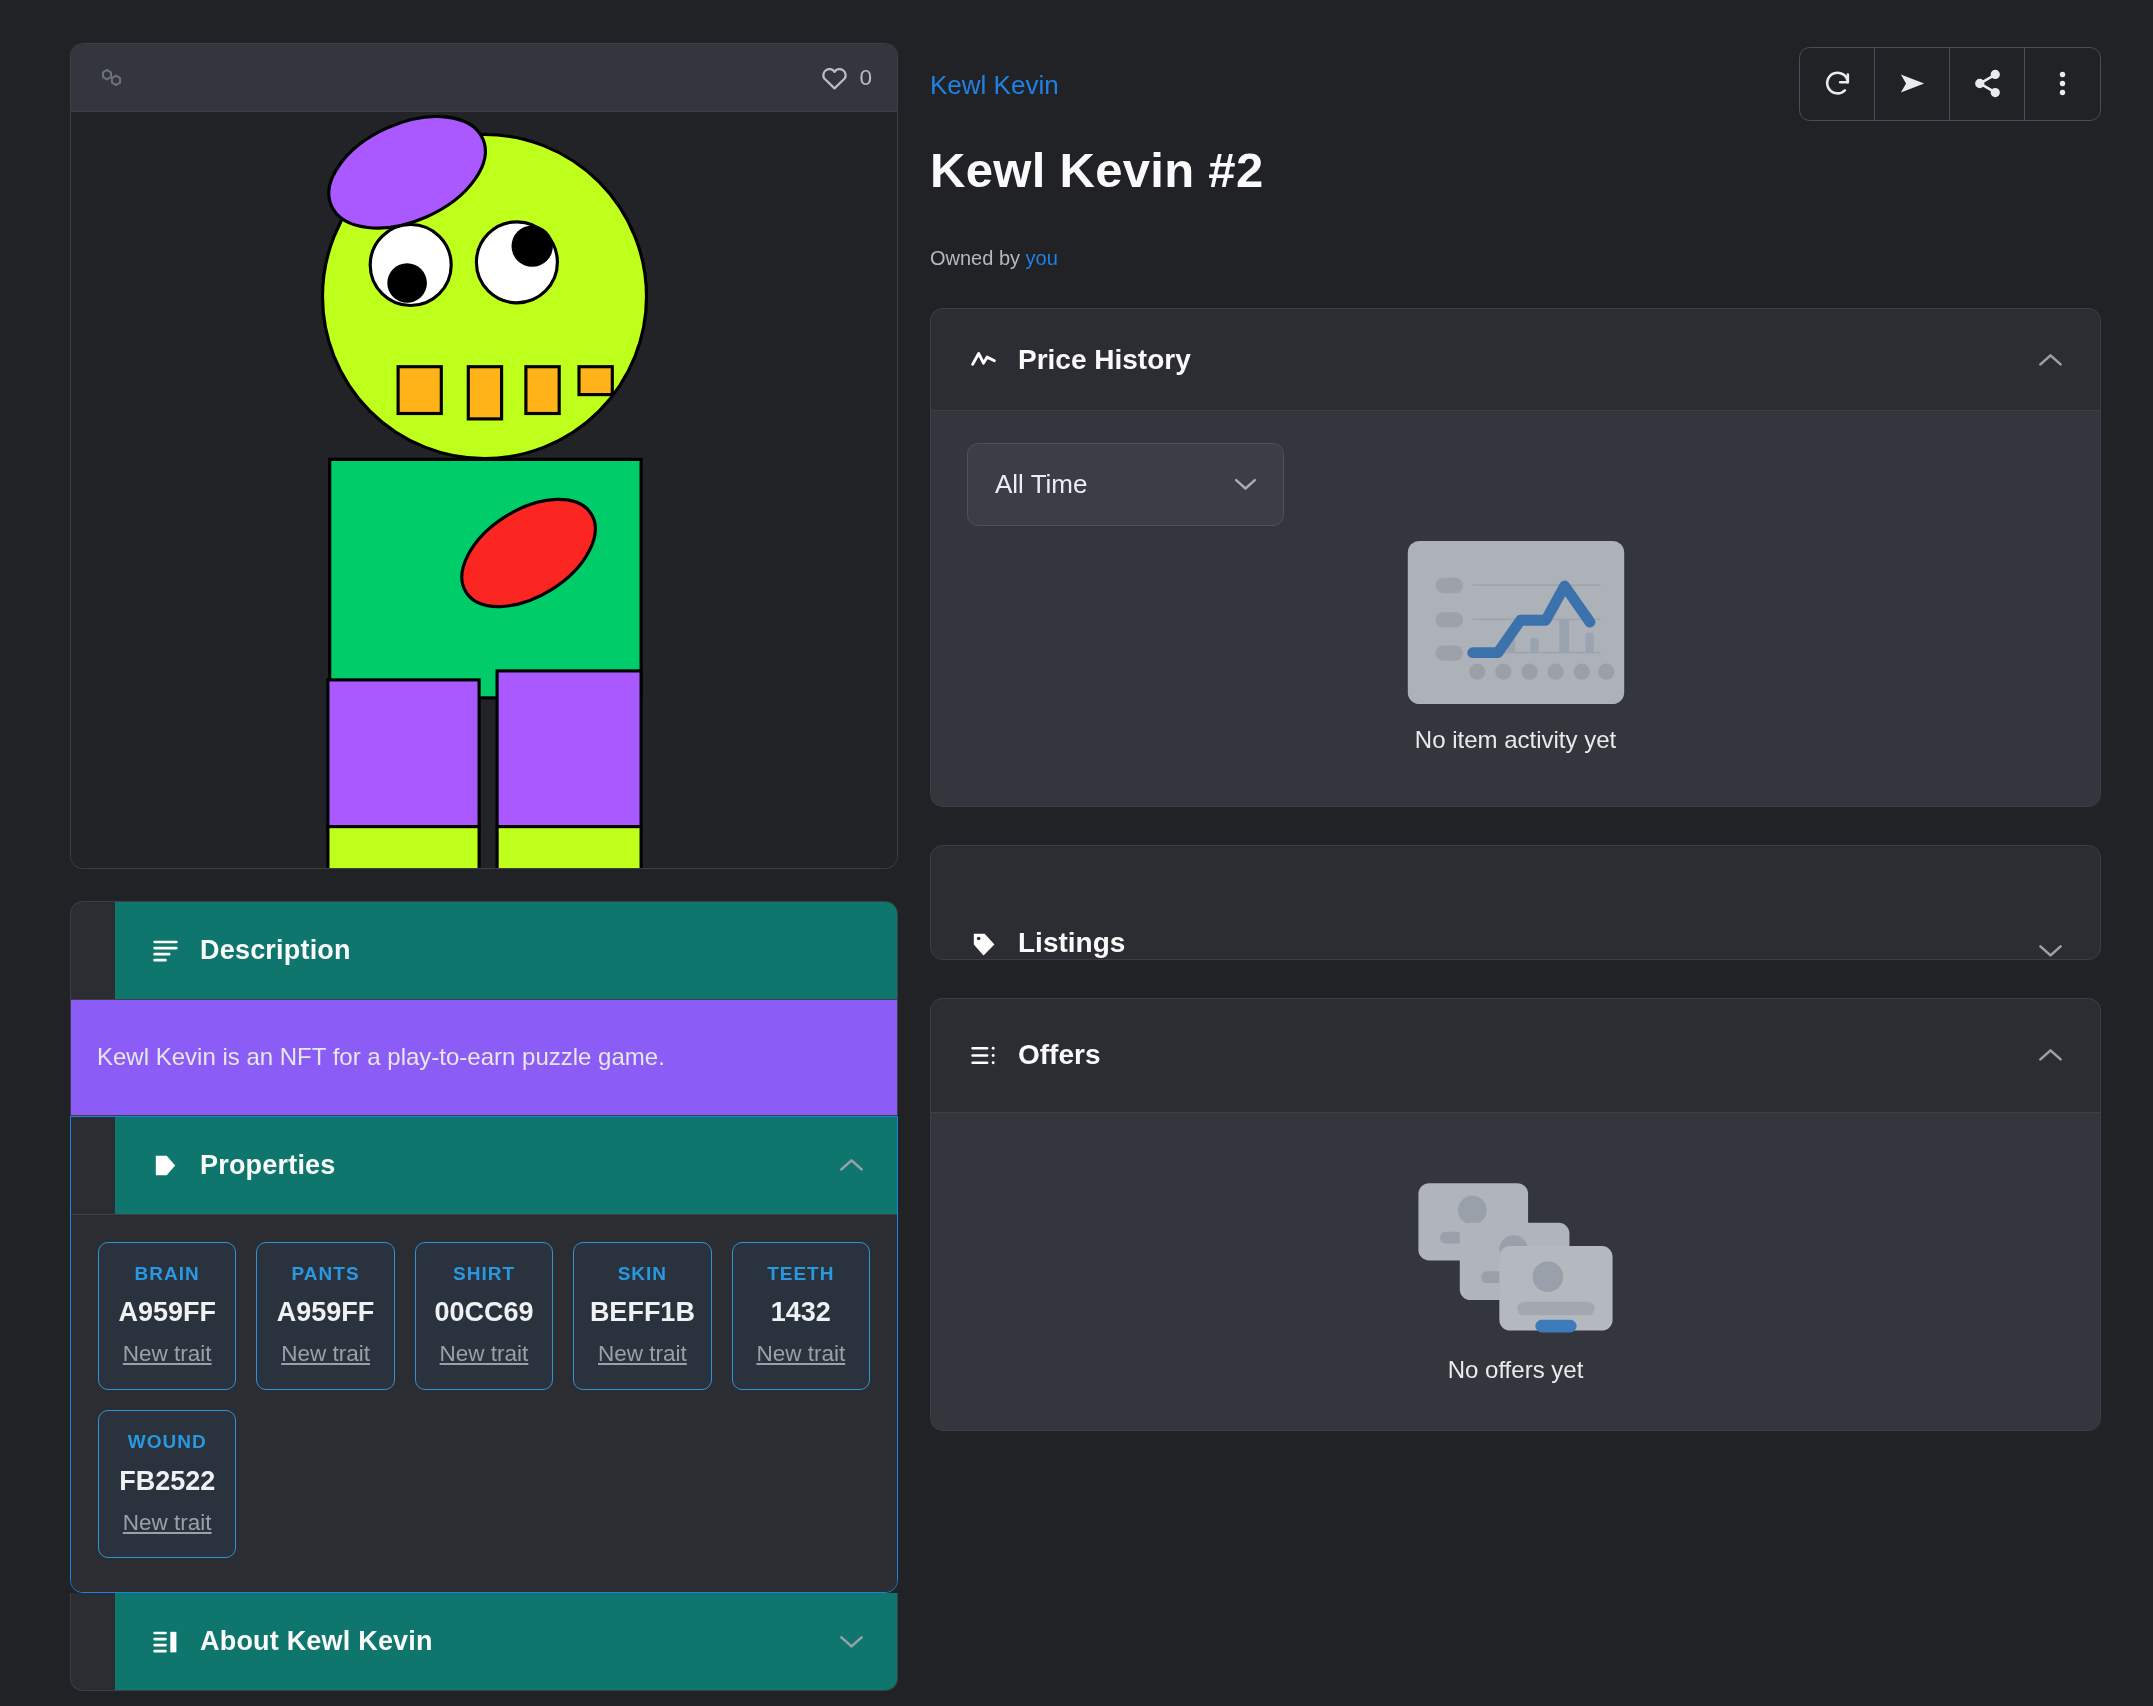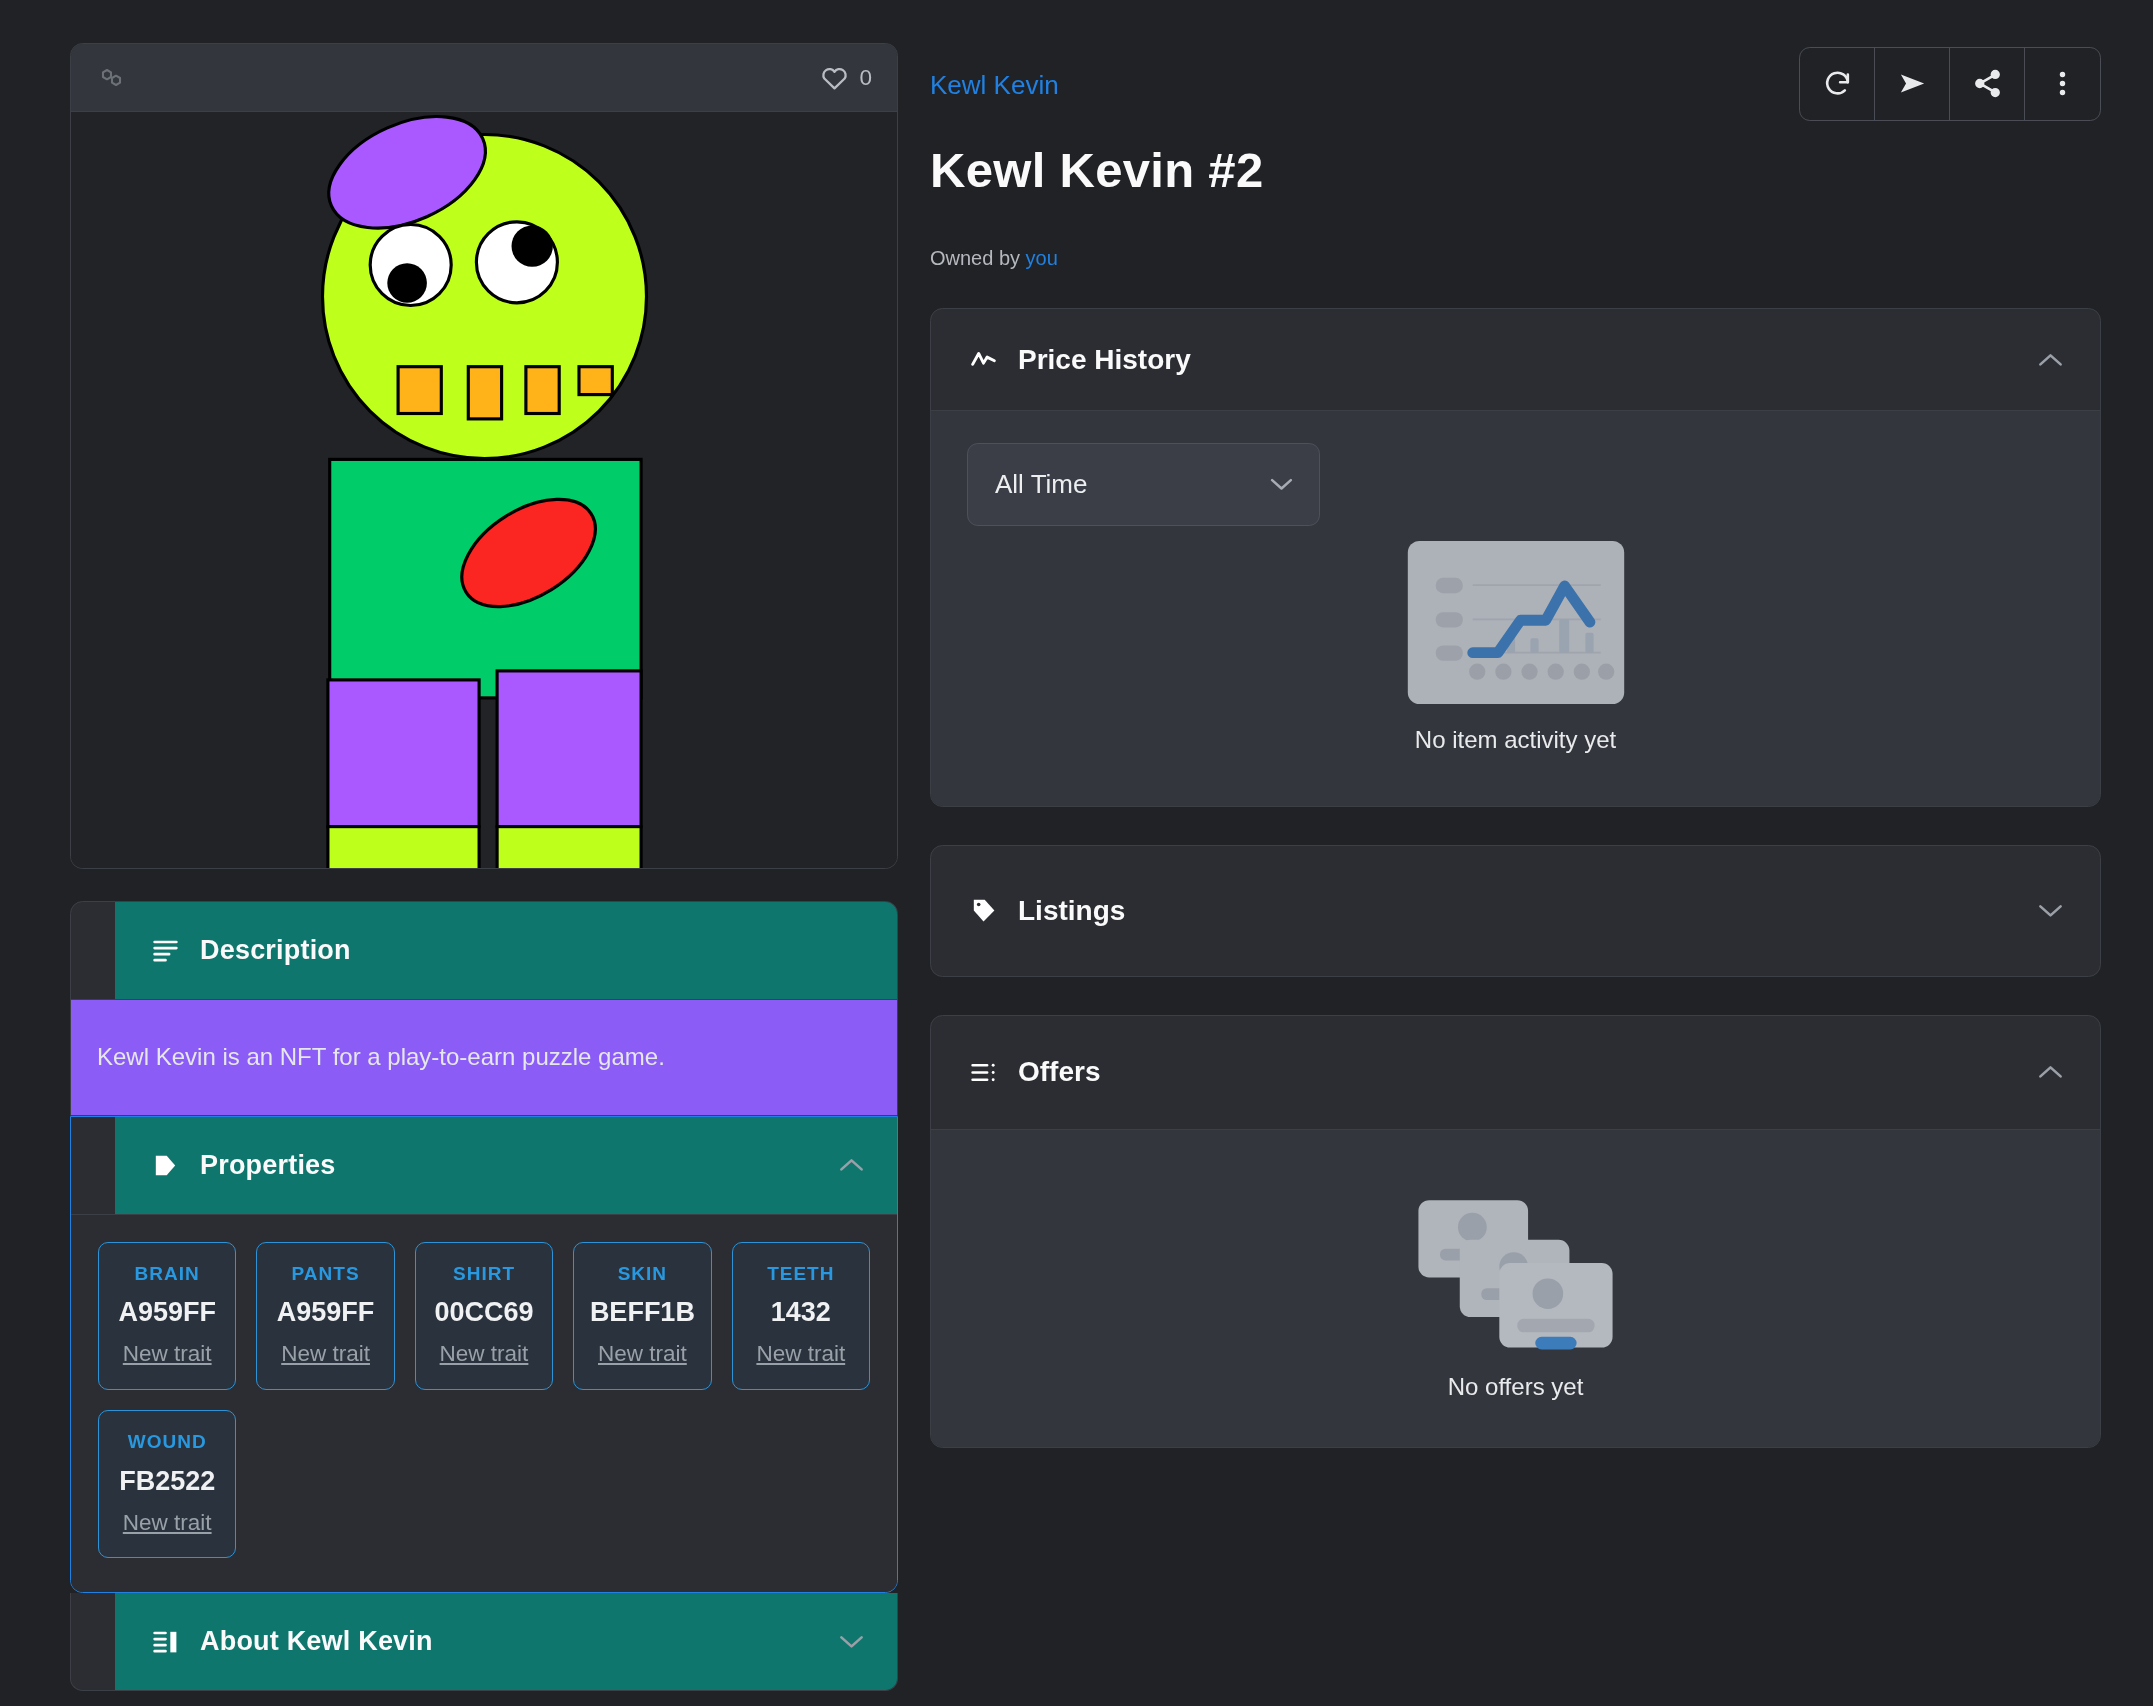--- a/index.html
+++ b/index.html
@@ -170,21 +170,21 @@
     padding: 0 36px 0 38px;
   }
   .panel-head .ttl { font-size: 28px; font-weight: bold; color: #fafafa; flex: 1; }
   .panel-body {
     background: #33363d;
     border-top: 0.9px solid #3c3f46;
     padding: 32px 36px 52px 36px;
   }
 
   .select {
-    width: 353px; height: 83px;
+    width: 317px; height: 83px;
     background: #3b3e46;
     border: 0.9px solid #4d515a;
     border-radius: 10.8px;
     display: flex; align-items: center; justify-content: space-between;
     padding: 0 25px 0 27px;
     color: #eceef0; font-size: 26px;
     cursor: pointer;
   }
   .select .chev2 { width: 25px; height: 15.3px; color: #a7acb4; }
 
@@ -439,21 +439,21 @@
               <circle cx="195" cy="147" r="9"></circle>
                 <circle cx="222" cy="147" r="9"></circle>
             </g>
           </svg>
           <div class="empty-txt">No item activity yet</div>
         </div>
       </div>
     </div>
 
     <div class="panel">
-      <div class="panel-head" style="height:130px;">
+      <div class="panel-head" style="height:113px;align-items:flex-end;">
         <span class="acc-ico">
           <svg viewBox="0 0 24 24" fill="#fff">
             <path d="M4 3h9l8 9-9 9-8-9z"></path>
             <circle cx="8" cy="7" r="1.5" fill="#2b2d33"></circle>
           </svg>
         </span>
         <span class="ttl">Listings</span>
         <span class="chev">
           <svg viewBox="0 0 24 14" fill="none" stroke="#9ba0a8" stroke-width="2.3" stroke-linecap="round" stroke-linejoin="round">
             <path d="M3 3 12 11l9-8"></path>

